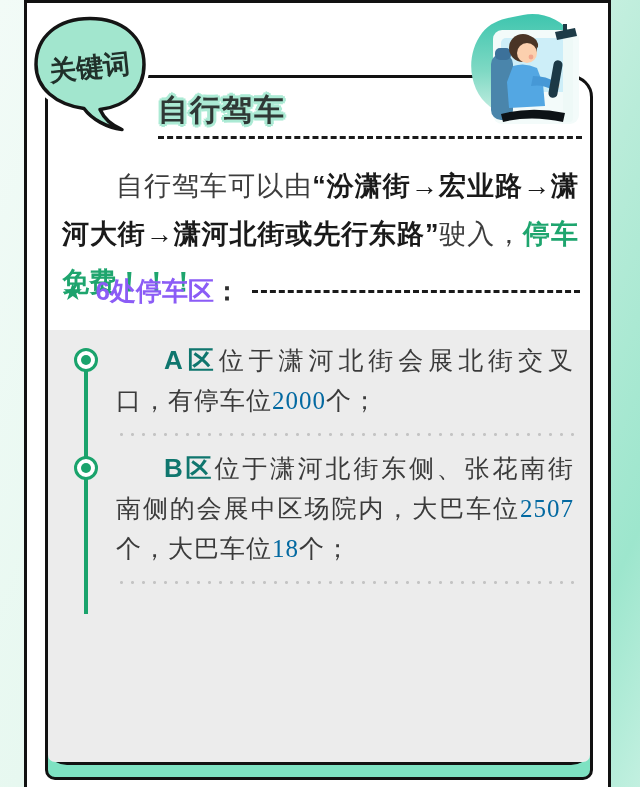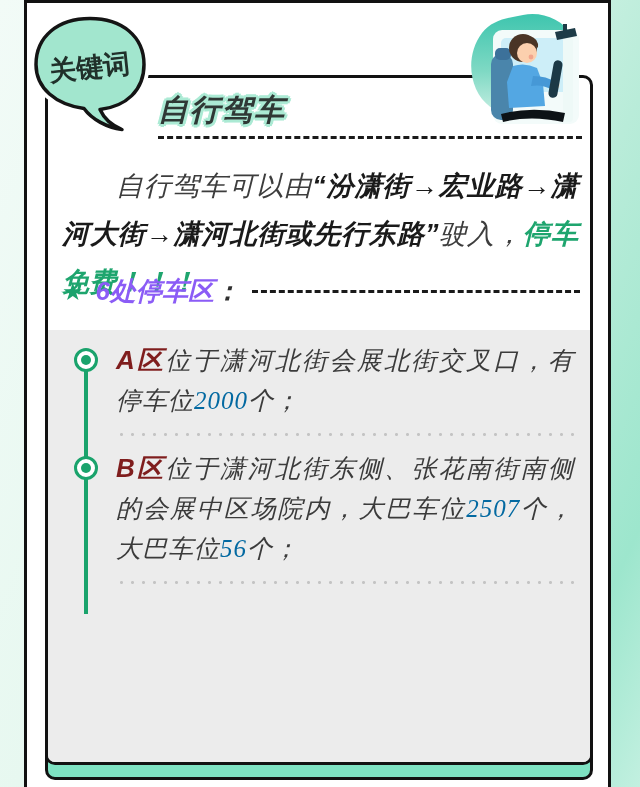--- a/index.html
+++ b/index.html
@@ -15,21 +15,21 @@
     position:absolute;left:24px;top:0;width:587px;height:787px;
     background:#ffffff;border:3px solid #111;border-bottom:none;box-sizing:border-box;
   }
   
   .card-shadow{
     position:absolute;left:45px;top:90px;width:548px;height:690px;
     background:#7ee2c2;border:3px solid #111;border-radius:10px;box-sizing:border-box;
   }
   .card{
     position:absolute;left:45px;top:75px;width:548px;height:690px;
-    background:#ffffff;border:3px solid #111;border-radius:10px;box-sizing:border-box;font-style:italic;
+    background:#ffffff;border:3px solid #111;border-radius:22px;box-sizing:border-box;
   }
   .section-title{
     position:absolute;left:110px;top:12px;
     font-size:30px;font-weight:bold;color:#2f3835;letter-spacing:2px;
     text-shadow:-3px 0 0 #abead4,3px 0 0 #abead4,0 -3px 0 #abead4,0 3px 0 #abead4,
       -2px -2px 0 #abead4,2px 2px 0 #abead4,-2px 2px 0 #abead4,2px -2px 0 #abead4;
   }
   .title-dash{
     position:absolute;left:110px;right:8px;top:58px;height:0;
     border-top:3px dashed #1a1a1a;
@@ -60,21 +60,21 @@
     font-size:25px;line-height:40px;letter-spacing:1px;
     color:#3b3b3b;text-align:justify;}
   .bullet{
     position:absolute;left:0;top:8px;width:24px;height:24px;box-sizing:border-box;
     border:3px solid #1aa36c;border-radius:50%;background:#fff;
   }
   .bullet::after{
     content:"";position:absolute;left:4px;top:4px;width:10px;height:10px;
     border-radius:50%;background:#1aa36c;
   }
-  .zone{font-family:"Liberation Sans","DejaVu Sans",sans-serif;font-weight:bold;color:#7f1d1d;font-size:26px;}
+  .zone{font-family:"Liberation Sans","DejaVu Sans",sans-serif;font-weight:bold;color:#0f766e;font-size:26px;margin-left:48px;}
   .num{color:#0369a1;}
   .dotsep{
     height:3px;margin:12px 0 12px 42px;
     background-image:radial-gradient(circle,#c4c4c4 1.3px,transparent 1.6px);
     background-size:11px 3px;background-repeat:repeat-x;background-position:0 0;
   }
   .bubble{position:absolute;left:28px;top:12px;width:128px;height:120px;}
   .illus{position:absolute;left:463px;top:10px;width:122px;height:118px;}
 </style>
 </head>
@@ -104,21 +104,21 @@
       <div class="timeline">
         <div class="tl-line"></div>
 
         <div class="tl-item">
           <span class="bullet"></span><span class="zone">A区</span><span>位于潇河北街会展北街交叉口，有停车位</span><span class="num">2000</span><span>个；</span>
         </div>
 
         <div class="dotsep"></div>
 
         <div class="tl-item">
-          <span class="bullet"></span><span class="zone">B区</span><span>位于潇河北街东侧、张花南街南侧的会展中区场院内，大巴车位</span><span class="num">2507</span><span>个，大巴车位</span><span class="num">56</span><span>个；</span>
+          <span class="bullet"></span><span class="zone">B区</span><span>位于潇河北街东侧、张花南街南侧的会展中区场院内，大巴车位</span><span class="num">2507</span><span>个，大巴车位</span><span class="num">18</span><span>个；</span>
         </div>
 
         <div class="dotsep"></div>
 
 
       </div>
     </div>
   </div>
 
   <div class="bubble">

